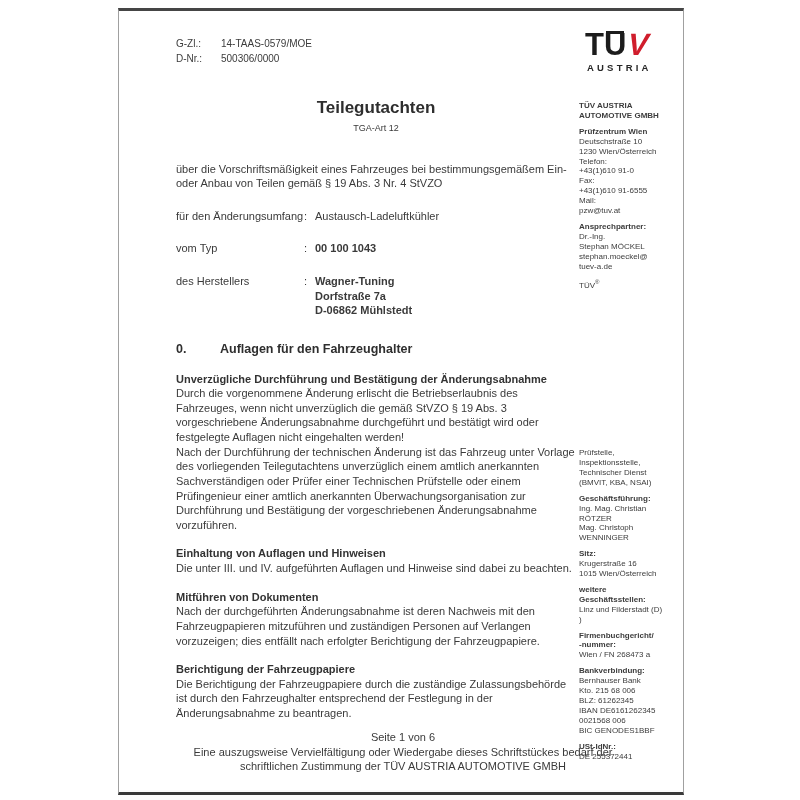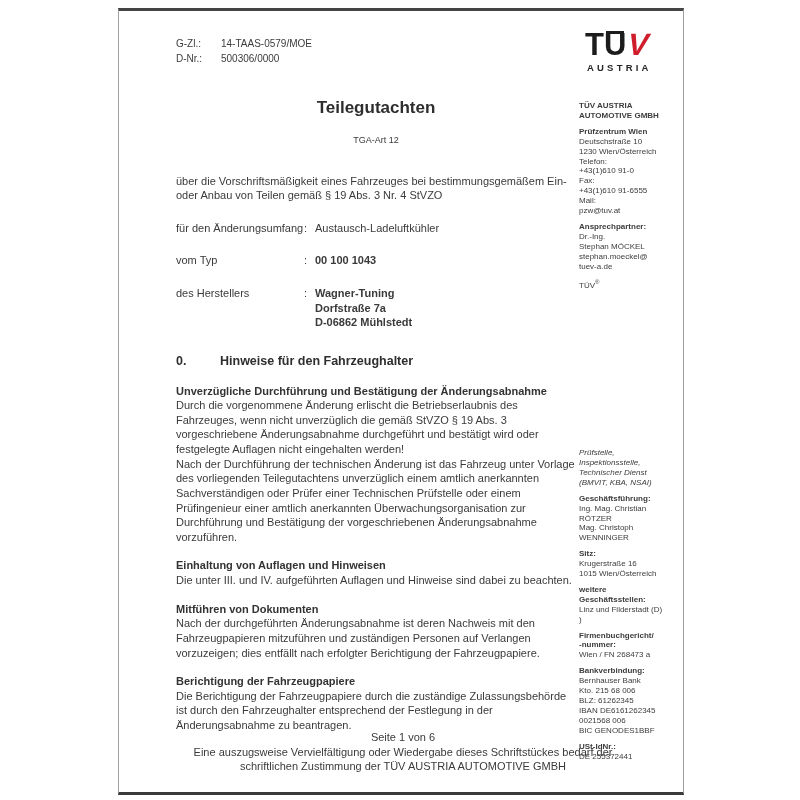--- a/index.html
+++ b/index.html
@@ -27,42 +27,42 @@
   .logo-tuv { font-size:31px; font-weight:bold; line-height:1; color:#1c1c1c; display:flex; align-items:flex-start; }
   .logo-t { display:inline-block; }
   .logo-u { display:inline-block; position:relative; }
   .logo-u::after { content:""; position:absolute; left:2px; right:2px; top:2px; height:3px; background:#1c1c1c; }
   .logo-v { display:inline-block; color:#d01d2c; transform:skewX(-14deg); margin-left:2px; font-weight:bold; }
   .logo-austria { font-size:9.5px; font-weight:bold; letter-spacing:3.2px; color:#262626; margin-top:2px; margin-left:2px; }
 
   
   .main { position:absolute; left:57px; top:86px; width:400px; font-size:11px; line-height:1.33; color:#3a3a3a; }
   .title { text-align:center; font-size:17px; font-weight:bold; color:#2e2e2e; }
-  .subtitle { text-align:center; font-size:9px; margin-top:15px; }
+  .subtitle { text-align:center; font-size:9px; margin-top:3px; }
   .docnum { text-align:center; font-size:13px; font-weight:bold; margin-top:17px; color:#2e2e2e; }
   .intro { margin-top:27px; }
   .fieldrow { display:flex; margin-top:18px; }
   .flabel { width:128px; flex:none; }
   .fsep { width:11px; flex:none; }
   .fvalue { white-space:pre-line; }
   .b { font-weight:bold; }
   .sect { display:flex; margin-top:23px; font-size:12.5px; font-weight:bold; color:#2e2e2e; }
   .sectnum { width:44px; flex:none; }
   .sub { font-weight:bold; margin-top:14px; color:#333; }
   .para { }
 
   
   .sidebar { position:absolute; left:460px; top:90px; width:120px; font-size:8px; line-height:1.24; color:#3c3c3c; }
   .sgroup { margin-top:6px; }
   .sgroup.first { margin-top:0; }
   .stitle { font-weight:bold; white-space:pre-line; }
   .slines { white-space:pre-line; }
   .tuvmark { margin-top:7px; }
   .tuvmark sup { font-size:6px; }
-  .gap-big { margin-top:158px;font-style:italic; }
+  .gap-big { margin-top:158px; }
 
   
   .footer { position:absolute; left:38px; top:720px; width:492px; text-align:center; }
   .fpage { font-size:11px; }
   .fnote { font-size:11px; line-height:1.3; margin-top:2px; white-space:pre-line; }
 </style>
 </head>
 <body>
 
 <div class="canvas">
@@ -106,21 +106,21 @@
       <div class="fieldrow">
         <span class="flabel">des Herstellers</span>
         <span class="fsep">:</span>
         <span class="fvalue b">Wagner-Tuning
 Dorfstraße 7a
 D-06862 Mühlstedt</span>
       </div>
 
       <div class="sect">
         <span class="sectnum">0.</span>
-        <span class="sectheading">Hinweise für den Fahrzeughalter</span>
+        <span class="sectheading">Auflagen für den Fahrzeughalter</span>
       </div>
 
       <div class="sub">Unverzügliche Durchführung und Bestätigung der Änderungsabnahme</div>
       <div class="para">Durch die vorgenommene Änderung erlischt die Betriebserlaubnis des Fahrzeuges, wenn nicht unverzüglich die gemäß StVZO § 19 Abs. 3 vorgeschriebene Änderungsabnahme durchgeführt und bestätigt wird oder festgelegte Auflagen nicht eingehalten werden!</div>
       <div class="para">Nach der Durchführung der technischen Änderung ist das Fahrzeug unter Vorlage des vorliegenden Teilegutachtens unverzüglich einem amtlich anerkannten Sachverständigen oder Prüfer einer Technischen Prüfstelle oder einem Prüfingenieur einer amtlich anerkannten Überwachungsorganisation zur Durchführung und Bestätigung der vorgeschriebenen Änderungsabnahme vorzuführen.</div>
 
       <div class="sub">Einhaltung von Auflagen und Hinweisen</div>
       <div class="para">Die unter III. und IV. aufgeführten Auflagen und Hinweise sind dabei zu beachten.</div>
 
       <div class="sub">Mitführen von Dokumenten</div>

